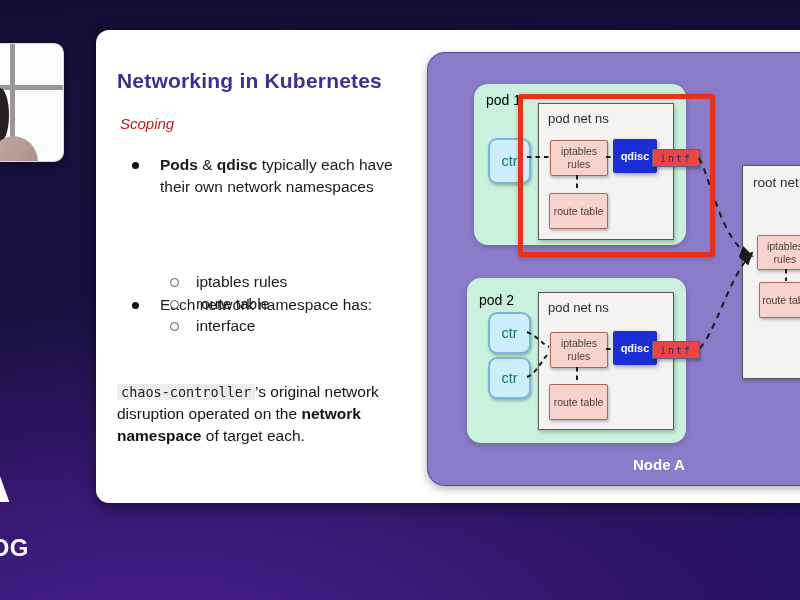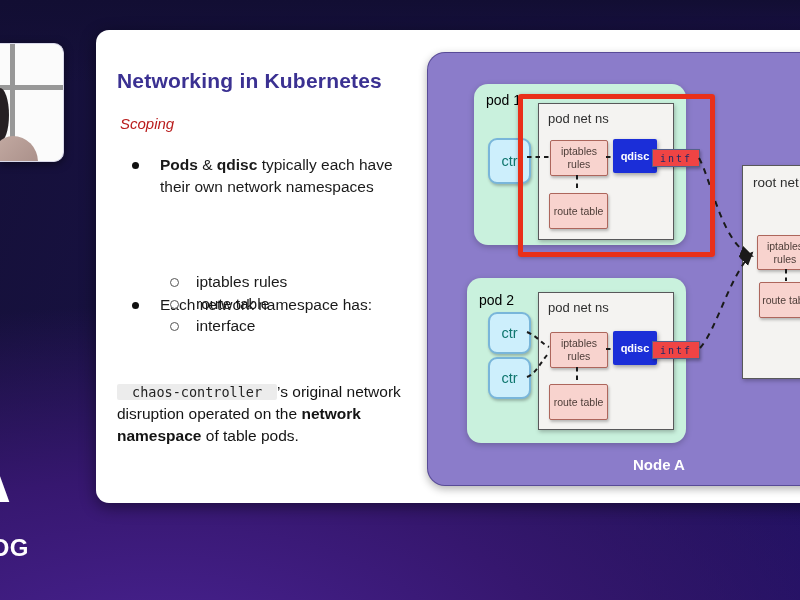--- a/index.html
+++ b/index.html
@@ -35,21 +35,21 @@
   .b1{top:124px;}
   .b2{top:220px;}
   .li{position:relative;padding-left:43px;width:250px;}
   .li::before{content:"";position:absolute;left:15px;top:8px;width:7px;height:7px;border-radius:50%;background:#111;}
   .subs{top:241px;left:21px;font-size:15.5px;line-height:22px;color:#1a1a1a;}
   .sub-li{position:relative;padding-left:79px;}
   .sub-li::before{content:"";position:absolute;left:53px;top:7px;width:7px;height:7px;border-radius:50%;
     border:1.5px solid #555;background:#fff;}
   .note{left:21px;top:351px;width:302px;font-size:15.5px;line-height:22px;color:#141414;}
   .code{font-family:"DejaVu Sans Mono","Liberation Mono",monospace;font-size:13.5px;background:#ececec;
-    padding:0 15px;border-radius:2px;color:#222;}
+    padding:0 4px;border-radius:2px;color:#222;}
   .bold{font-weight:bold;}
 
   
   .node-box{left:331px;top:22px;width:398px;height:432px;background:#8b7cca;border:1px solid rgba(48,34,110,.55);
     border-radius:18px;box-shadow:0 3px 9px rgba(0,0,0,.3);}
   .pod{background:#c9f1dd;border-radius:14px;box-shadow:0 2px 6px rgba(0,0,0,.22);}
   .pod1{left:378px;top:54px;width:212px;height:161px;}
   .pod2{left:371px;top:248px;width:219px;height:165px;}
   .pod-label{font-size:14px;color:#000000;}
   .ns{background:#f4f3f1;border:1.5px solid #58585a;box-shadow:1px 2px 4px rgba(0,0,0,.25);}
@@ -112,21 +112,21 @@
 
     <div class="abs bullets b2 li">Each network namespace has:</div>
 
     <div class="abs subs">
       <div class="sub-li">iptables rules</div>
       <div class="sub-li">route table</div>
       <div class="sub-li">interface</div>
     </div>
 
     <div class="abs note">
-      <span class="code">chaos-controller</span><span>’s original network disruption operated on the </span><span class="bold">network namespace</span><span> of table pods.</span>
+      <span class="code">chaos-controller</span><span>’s original network disruption operated on the </span><span class="bold">network namespace</span><span> of target each.</span>
     </div>
 
     <div class="abs node-box"></div>
 
     <div class="abs pod pod1"></div>
     <div class="abs pod-label" style="left:390px;top:62px;">pod 1</div>
     <div class="abs ns ns1"></div>
     <div class="abs ns-label" style="left:452px;top:81px;">pod net ns</div>
     <div class="abs ctr ctr1">ctr</div>
     <div class="abs pinkbox ipt1">iptables rules</div>

